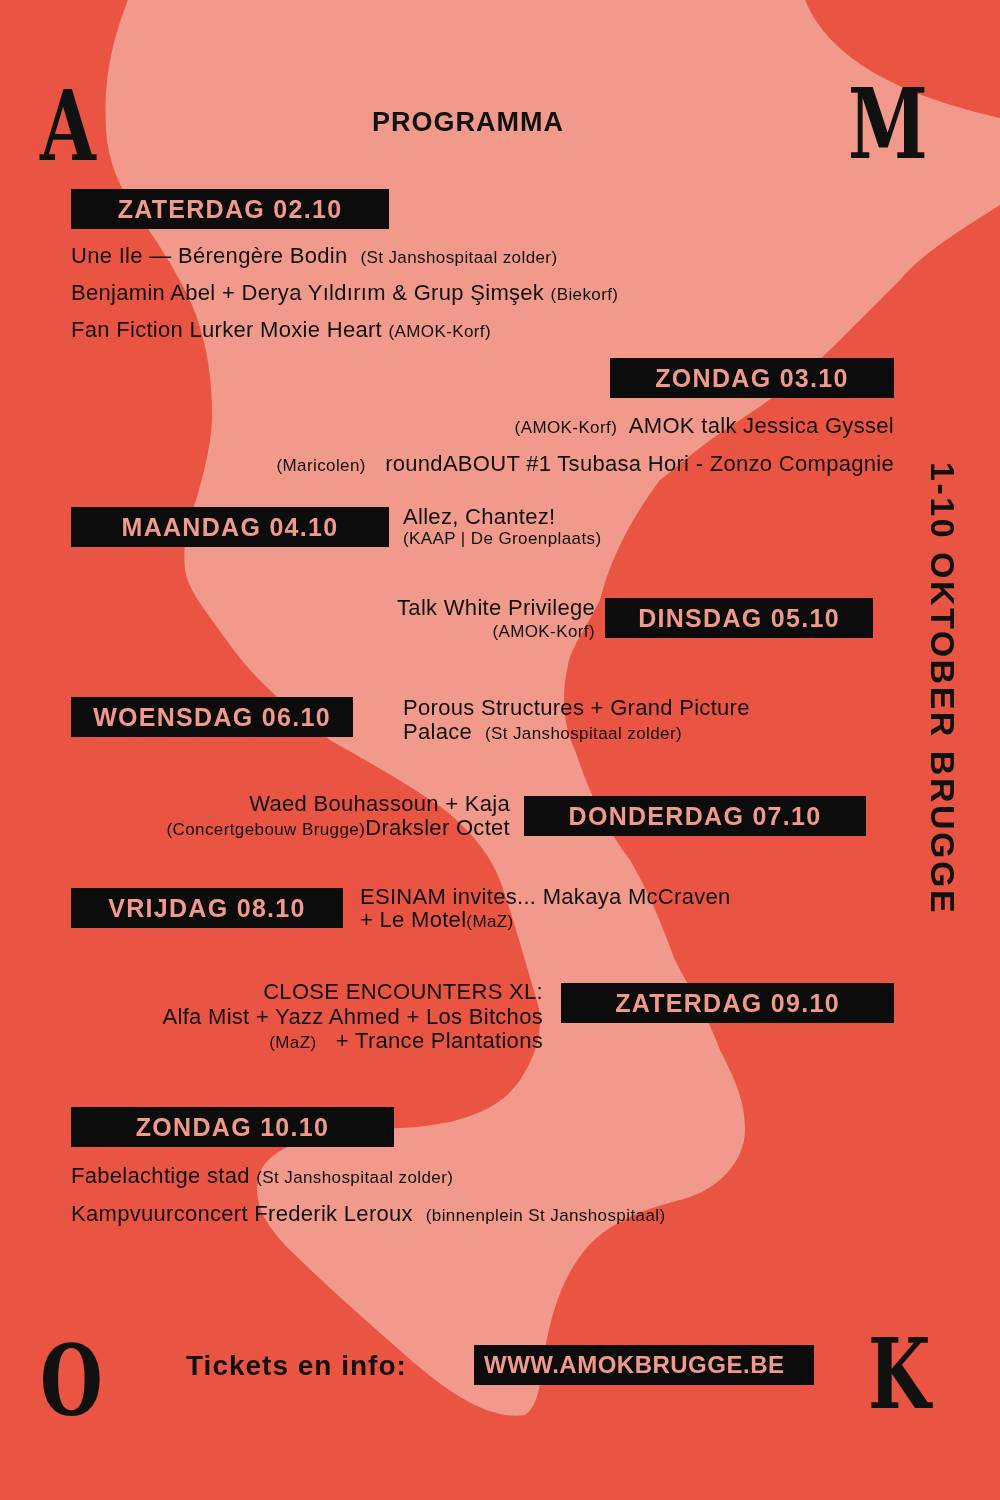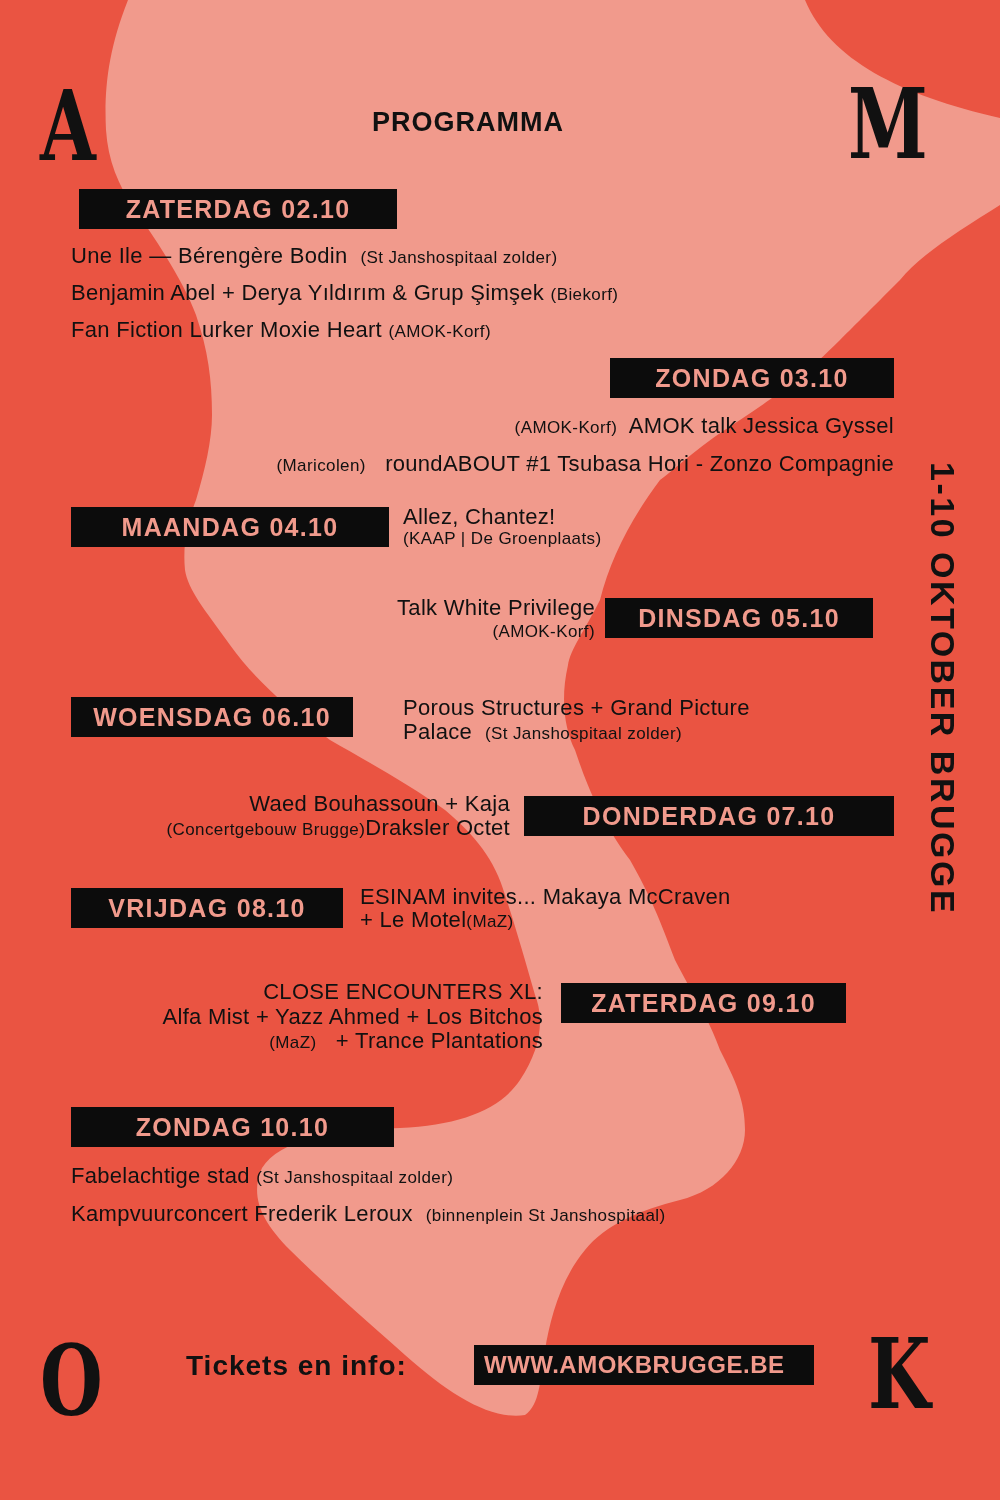--- a/index.html
+++ b/index.html
@@ -83,21 +83,21 @@
 
 <div class="deco-letter" style="left:40px; top:78px; font-size:72px;">A</div>
 <div class="deco-letter" style="left:848px; top:76px; font-size:72px;">M</div>
 <div class="deco-letter" style="left:40px; top:1333px; font-size:72px;">O</div>
 <div class="deco-letter" style="left:868px; top:1326px; font-size:72px;">K</div>
 
 <div class="abs title" style="left:372px; top:107px;">PROGRAMMA</div>
 
 <div class="vertical">1-10 OKTOBER BRUGGE</div>
 
-<div class="abs day" style="left:71px; top:189px; width:318px;margin-left:8px;">ZATERDAG 02.10</div>
+<div class="abs day" style="left:71px; top:189px; width:318px;">ZATERDAG 02.10</div>
 <div class="abs ev" style="left:71px; top:243px;">
   <span>Une Ile — Bérengère Bodin</span>&nbsp;
   <span class="loc">(St Janshospitaal zolder)</span>
 </div>
 <div class="abs ev" style="left:71px; top:280px;">
   <span>Benjamin Abel + Derya Yıldırım &amp; Grup Şimşek</span>
   <span class="loc">(Biekorf)</span>
 </div>
 <div class="abs ev" style="left:71px; top:317px;">
   <span>Fan Fiction Lurker Moxie Heart</span>
@@ -128,37 +128,37 @@
 
 <div class="abs day" style="left:71px; top:697px; width:282px;">WOENSDAG 06.10</div>
 <div class="abs ev" style="left:403px; top:696px; line-height:24px;">
   <div>Porous Structures + Grand Picture</div>
   <div>
     <span>Palace</span>&nbsp;
     <span class="loc">(St Janshospitaal zolder)</span>
   </div>
 </div>
 
-<div class="abs day" style="left:524px; top:796px; width:370px;">DONDERDAG 07.10</div>
+<div class="abs day" style="left:524px; top:796px; width:342px;">DONDERDAG 07.10</div>
 <div class="abs ev right" style="right:490px; top:792px; line-height:24px;">
   <div>Waed Bouhassoun + Kaja</div>
   <div>
     <span class="loc">(Concertgebouw Brugge)</span><span>Draksler Octet</span>
   </div>
 </div>
 
 <div class="abs day" style="left:71px; top:888px; width:272px;">VRIJDAG 08.10</div>
 <div class="abs ev" style="left:360px; top:885px; line-height:23px;">
   <div>ESINAM invites... Makaya McCraven</div>
   <div>
     <span>+ Le Motel</span><span class="loc">(MaZ)</span>
   </div>
 </div>
 
-<div class="abs day" style="left:561px; top:983px; width:285px;">ZATERDAG 09.10</div>
+<div class="abs day" style="left:561px; top:983px; width:333px;">ZATERDAG 09.10</div>
 <div class="abs ev right" style="right:457px; top:980px; line-height:24.5px;">
   <div>CLOSE ENCOUNTERS XL:</div>
   <div>Alfa Mist + Yazz Ahmed + Los Bitchos</div>
   <div>
     <span class="loc">(MaZ)</span>&nbsp;&nbsp;
     <span>+ Trance Plantations</span>
   </div>
 </div>
 
 <div class="abs day" style="left:71px; top:1107px; width:323px;">ZONDAG 10.10</div>

